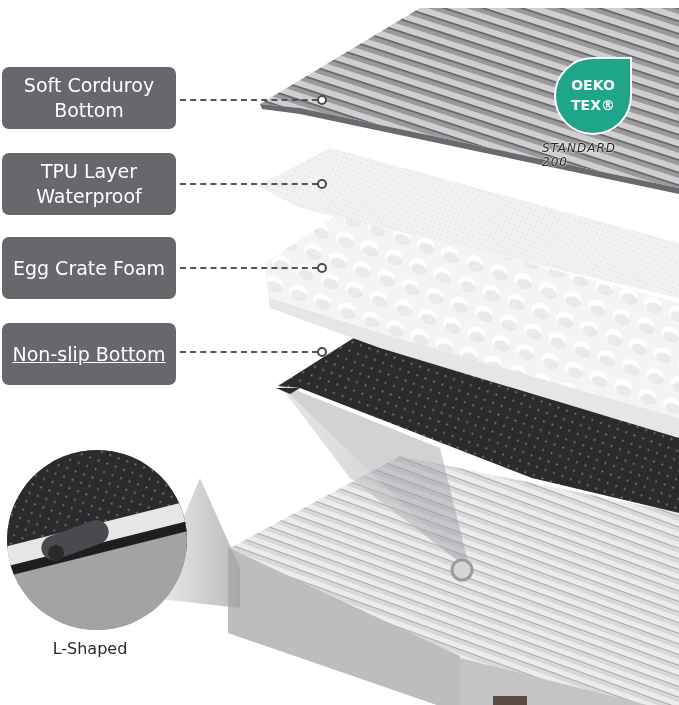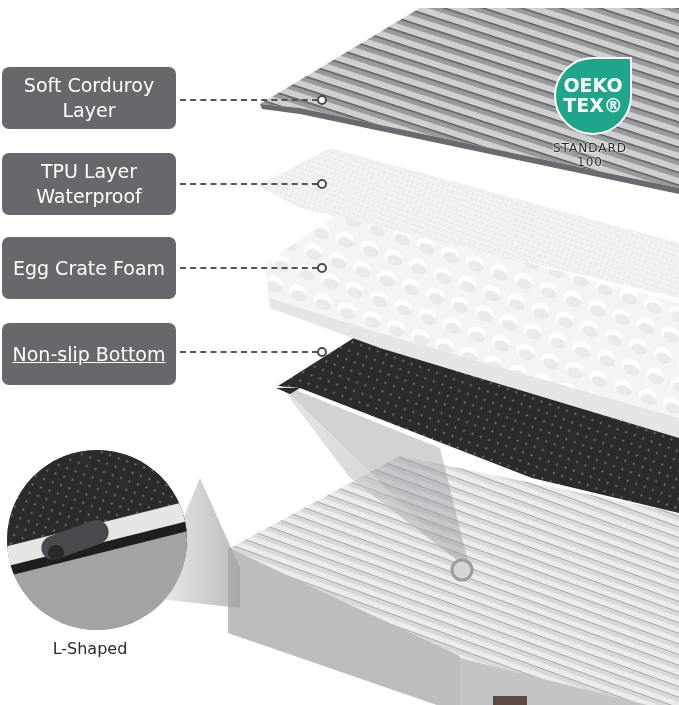--- a/index.html
+++ b/index.html
@@ -6,22 +6,22 @@
   body { width:679px; height:705px; background:#ffffff; position:relative; overflow:hidden;
          font-family:"DejaVu Sans", sans-serif; }
   .stage { position:absolute; left:0; top:8px; width:675px; height:705px; }
   .label-box { position:absolute; left:2px; width:174px; background:#67676c; border-radius:7px;
                color:#ffffff; display:flex; align-items:center; justify-content:center; text-align:center;
                font-size:19px; line-height:25px; box-sizing:border-box; padding:0 4px; }
   .label-box span { display:block; }
   .leader { position:absolute; height:0; border-top:2px dashed #555559; }
   .dot { position:absolute; width:10px; height:10px; border:2px solid #4a4a4e; border-radius:50%; background:#ffffff; box-sizing:border-box; }
   .oeko { position:absolute; left:553px; top:48px; width:80px; height:80px; }
-  .oeko-text { position:absolute; left:0; right:0; text-align:center; color:#fff; font-weight:bold; font-size:19px; line-height:20px; font-family:"DejaVu Sans", sans-serif; }
-  .std { position:absolute; left:542px; top:133px; width:96px; text-align:center; font-size:12px; line-height:14px; color:#222; letter-spacing:1px; font-family:"DejaVu Sans", sans-serif; text-shadow:0 0 2px #fff, 0 0 2px #fff; }
+  .oeko-text { position:absolute; left:0; right:0; text-align:center; color:#fff; font-weight:bold; font-size:14px; line-height:20px; font-family:"DejaVu Sans", sans-serif; }
+  .std { position:absolute; left:542px; top:133px; width:96px; text-align:left; font-size:12px; line-height:14px; color:#222; letter-spacing:1px; font-family:"DejaVu Sans", sans-serif; text-shadow:0 0 2px #fff, 0 0 2px #fff;font-style:italic; }
   .zip-caption { position:absolute; left:0; top:628px; width:180px; text-align:center; font-size:16px; line-height:26px; color:#2a2a2a; font-family:"DejaVu Sans", sans-serif; }
 </style>
 </head>
 <body>
 
 <div class="stage">
 
   <svg width="679" height="705" viewBox="0 0 679 705" style="position:absolute;left:0;top:0">
     <defs>
       <pattern id="cord" width="12" height="12" patternUnits="userSpaceOnUse" patternTransform="rotate(18)">
@@ -89,21 +89,21 @@
       <rect x="40" y="520" width="70" height="24" rx="12" fill="#4a4a4e" transform="rotate(-20 75 532)"></rect>
       <circle cx="56" cy="545" r="8" fill="#2a2a2c"></circle>
     </g>
 
     <circle cx="462" cy="562" r="10" fill="#d5d5d7" stroke="#9c9c9e" stroke-width="3"></circle>
   </svg>
 
   <div class="label-box" style="top:59px;height:62px;">
     <div>
       <span>Soft Corduroy</span>
-      <span>Layer</span>
+      <span>Bottom</span>
     </div>
   </div>
   <div class="leader" style="left:180px;top:91px;width:138px;"></div>
   <div class="dot" style="left:317px;top:87px;"></div>
 
   <div class="label-box" style="top:145px;height:62px;">
     <div>
       <span>TPU Layer</span>
       <span>Waterproof</span>
     </div>
@@ -125,19 +125,19 @@
 
   <svg class="oeko" viewBox="0 0 80 80">
     <path d="M40 2 H78 V40 A38 38 0 1 1 40 2 Z" fill="#1fa68a" stroke="#ffffff" stroke-width="2"></path>
   </svg>
   <div class="oeko-text" style="left:553px;width:80px;top:67px;right:auto;">
     <span style="display:block">OEKO</span>
     <span style="display:block">TEX®</span>
   </div>
   <div class="std">
     <span style="display:block">STANDARD</span>
-    <span style="display:block">100</span>
+    <span style="display:block">200</span>
   </div>
 
   <div class="zip-caption">
     <span style="display:block">L-Shaped</span>
   </div>
 </div>
 
 </body></html>

